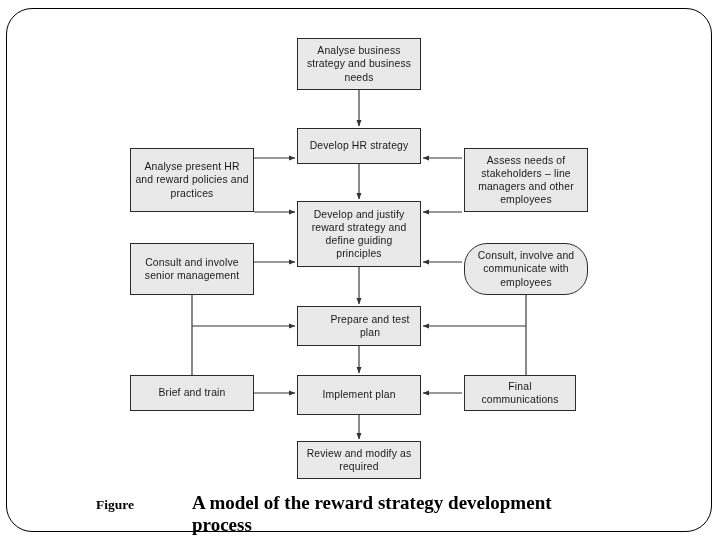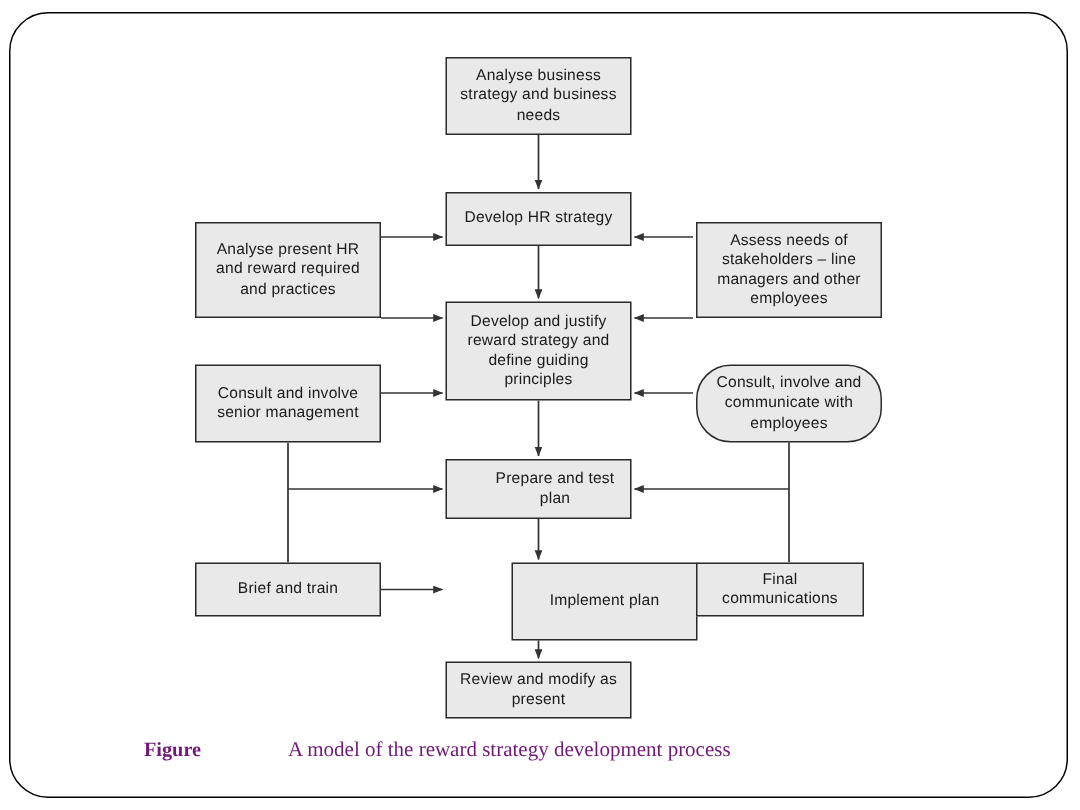--- a/index.html
+++ b/index.html
@@ -71,32 +71,31 @@
   
   #caption {
     position: absolute;
     left: 96px;
     top: 492px;
     width: 520px;
     height: 22px;
     display: flex;
     align-items: baseline;
     font-family: "Liberation Serif", serif;
-    color: #701a75;
+    color: #000000;
   }
   #caption-label {
     font-weight: bold;
     font-size: 13.5px;
     width: 96px;
     flex: 0 0 96px;
   }
   #caption-text {
-    font-size: 14px;
-    font-weight: normal;
-    text-align: center;
+    font-size: 19px;
+    font-weight: bold;
   }
 </style>
 </head>
 <body>
 
 <div id="slide">
 
   <div id="slide-frame"></div>
 
   <div id="diagram">
@@ -147,21 +146,21 @@
 
     <div class="node" style="left:297px; top:38px; width:124px; height:52px;">
       <span>Analyse business strategy and business needs</span>
     </div>
 
     <div class="node" style="left:297px; top:128px; width:124px; height:36px;">
       <span>Develop HR strategy</span>
     </div>
 
     <div class="node" style="left:130px; top:148px; width:124px; height:64px;">
-      <span>Analyse present HR and reward required and practices</span>
+      <span>Analyse present HR and reward policies and practices</span>
     </div>
 
     <div class="node" style="left:464px; top:148px; width:124px; height:64px;">
       <span>Assess needs of stakeholders – line managers and other employees</span>
     </div>
 
     <div class="node" style="left:297px; top:201px; width:124px; height:66px;">
       <span>Develop and justify reward strategy and define guiding principles</span>
     </div>
 
@@ -174,30 +173,30 @@
     </div>
 
     <div class="node" style="left:297px; top:306px; width:124px; height:40px;padding-left:26px;">
       <span>Prepare and test plan</span>
     </div>
 
     <div class="node" style="left:130px; top:375px; width:124px; height:36px;">
       <span>Brief and train</span>
     </div>
 
-    <div class="node" style="left:297px; top:375px; width:124px; height:52px;margin-left:44px;">
+    <div class="node" style="left:297px; top:375px; width:124px; height:40px;">
       <span>Implement plan</span>
     </div>
 
     <div class="node" style="left:464px; top:375px; width:112px; height:36px;">
       <span>Final communications</span>
     </div>
 
     <div class="node" style="left:297px; top:441px; width:124px; height:38px;">
-      <span>Review and modify as present</span>
+      <span>Review and modify as required</span>
     </div>
 
   </div>
 
   <div id="caption">
     <div id="caption-label">Figure</div>
     <div id="caption-text">A model of the reward strategy development process</div>
   </div>
 
 </div>

